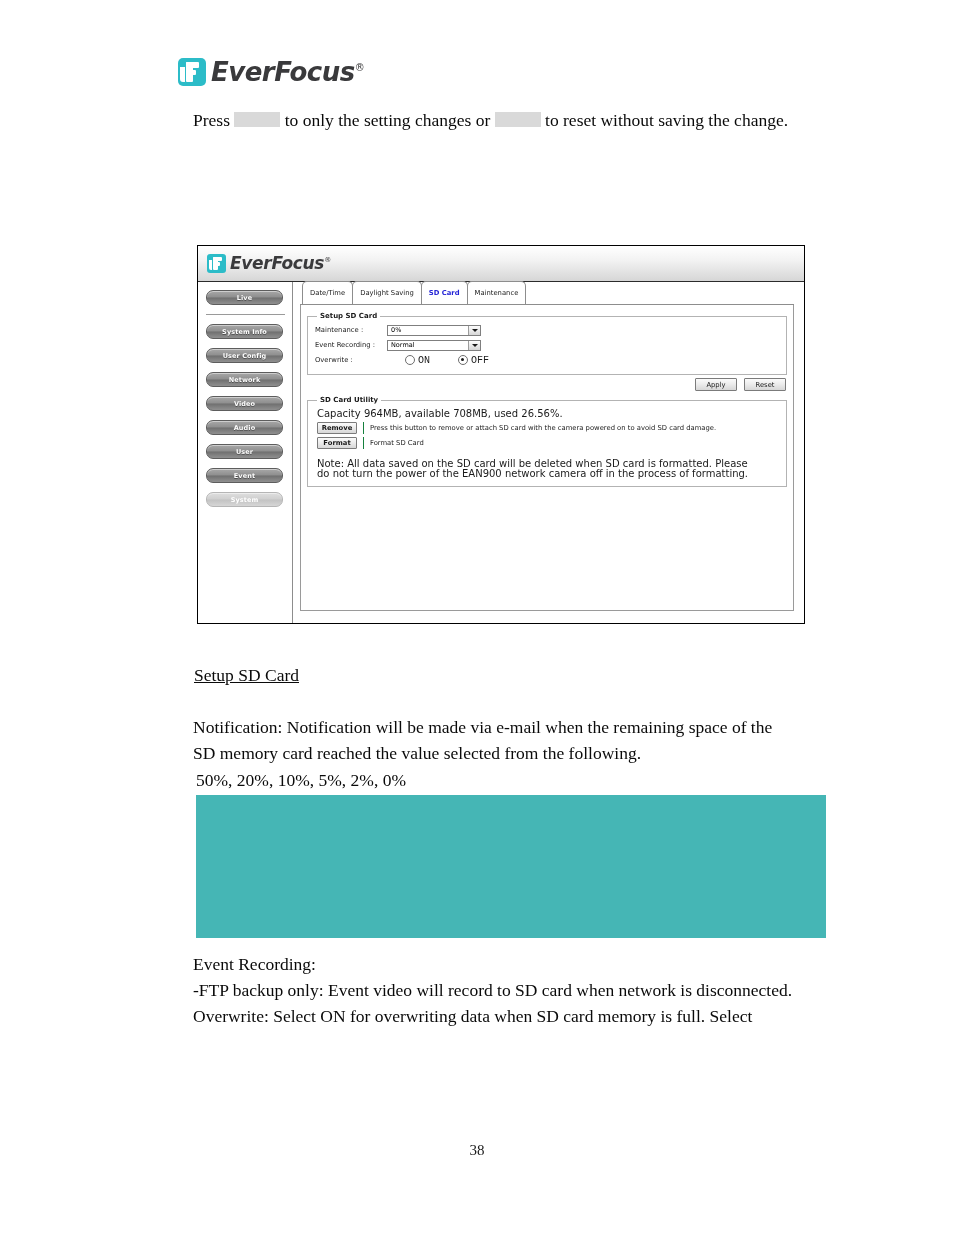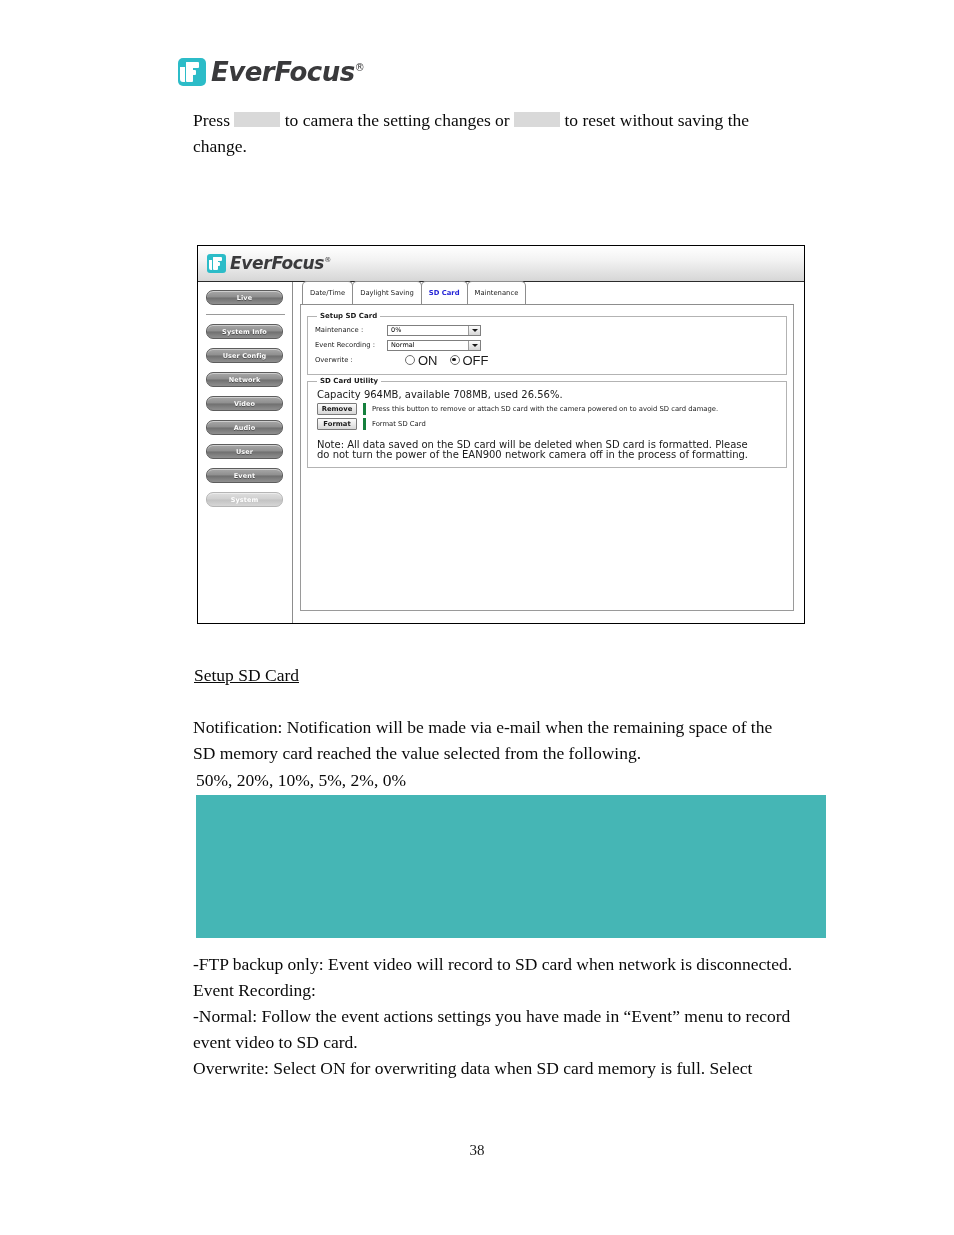--- a/index.html
+++ b/index.html
@@ -338,23 +338,23 @@
   }
   .radio.checked::after {
     content: "";
     position: absolute;
     left: 1.8px; top: 1.8px;
     width: 3.4px; height: 3.4px;
     border-radius: 50%;
     background: #1a1a1a;
   }
   .radio-label {
-    font-family: Liberation Sans, sans-serif;
-    font-size: 13px;
-    margin: 0 12px 0 3px;
+    font-family: Liberation Mono, monospace;
+    font-size: 10px;
+    margin: 0 28px 0 3px;
     color: #1a1a1a;
   }
 
   .action-row {
     display: flex;
     justify-content: flex-end;
     gap: 7px;
     margin: 3px 1px 5px 0;
   }
   .btn {
@@ -386,21 +386,21 @@
   .util-row {
     display: flex;
     align-items: center;
     margin: 0 0 3px 2px;
   }
   .util-row .desc {
     font-family: "DejaVu Sans", sans-serif;
     font-size: 6.8px;
     color: #1a1a1a;
     margin-left: 6px;
-    border-left: 3px solid #15803d;
+    border-left: 1px solid #15803d;
     padding-left: 6px;
     line-height: 12px;
   }
   .note-block {
     font-family: "DejaVu Sans", sans-serif;
     font-size: 10px;
     color: #1a1a1a;
     line-height: 10px;
     margin: 10px 0 1px 2px;
     max-width: 442px;
@@ -456,21 +456,21 @@
     <div class="lf-stem"></div>
     <div class="lf-top"></div>
     <div class="lf-mid"></div>
   </div>
   <div class="logo-word"><span>EverFocus</span><span class="logo-reg">®</span></div>
 </div>
 
 <div class="prose" id="intro-para">
   <span>Press</span>
   <span class="redact-inline"></span>
-  <span>to camera the setting changes or</span>
+  <span>to only the setting changes or</span>
   <span class="redact-inline"></span>
   <span>to reset without saving the change.</span>
 </div>
 
 <div id="figure-frame">
 
   <div class="app-header">
     <div class="app-logo-mark">
       <div class="s-notch"></div>
       <div class="s-stem"></div>
@@ -533,20 +533,24 @@
             <div class="form-label">Overwrite :</div>
             <div class="radio-group">
               <span class="radio"></span>
               <span class="radio-label">ON</span>
               <span class="radio checked"></span>
               <span class="radio-label">OFF</span>
             </div>
           </div>
         </fieldset>
 
+        <div class="action-row">
+          <div class="btn">Apply</div>
+          <div class="btn">Reset</div>
+        </div>
 
         <fieldset class="group">
           <legend>SD Card Utility</legend>
 
           <div class="util-line">Capacity 964MB, available 708MB, used 26.56%.</div>
 
           <div class="util-row">
             <div class="btn small">Remove</div>
             <div class="desc">Press this button to remove or attach SD card with the camera powered on to avoid SD card damage.</div>
           </div>
@@ -565,19 +569,18 @@
 </div>
 
 <div class="prose" id="heading-setup">Setup SD Card</div>
 
 <div class="prose" id="para-notification">Notification: Notification will be made via e-mail when the remaining space of the SD memory card reached the value selected from the following.</div>
 <div class="prose" id="para-values">50%, 20%, 10%, 5%, 2%, 0%</div>
 
 <div id="redacted-figure"></div>
 
 <div class="prose" id="para-event">
+  <div>Event Recording:</div>
   <div>-FTP backup only: Event video will record to SD card when network is disconnected.</div>
-  <div>Event Recording:</div>
-  <div>-Normal: Follow the event actions settings you have made in “Event” menu to record event video to SD card.</div>
   <div>Overwrite: Select ON for overwriting data when SD card memory is full. Select</div>
 </div>
 
 <div id="page-number">38</div>
 
 </body></html>

